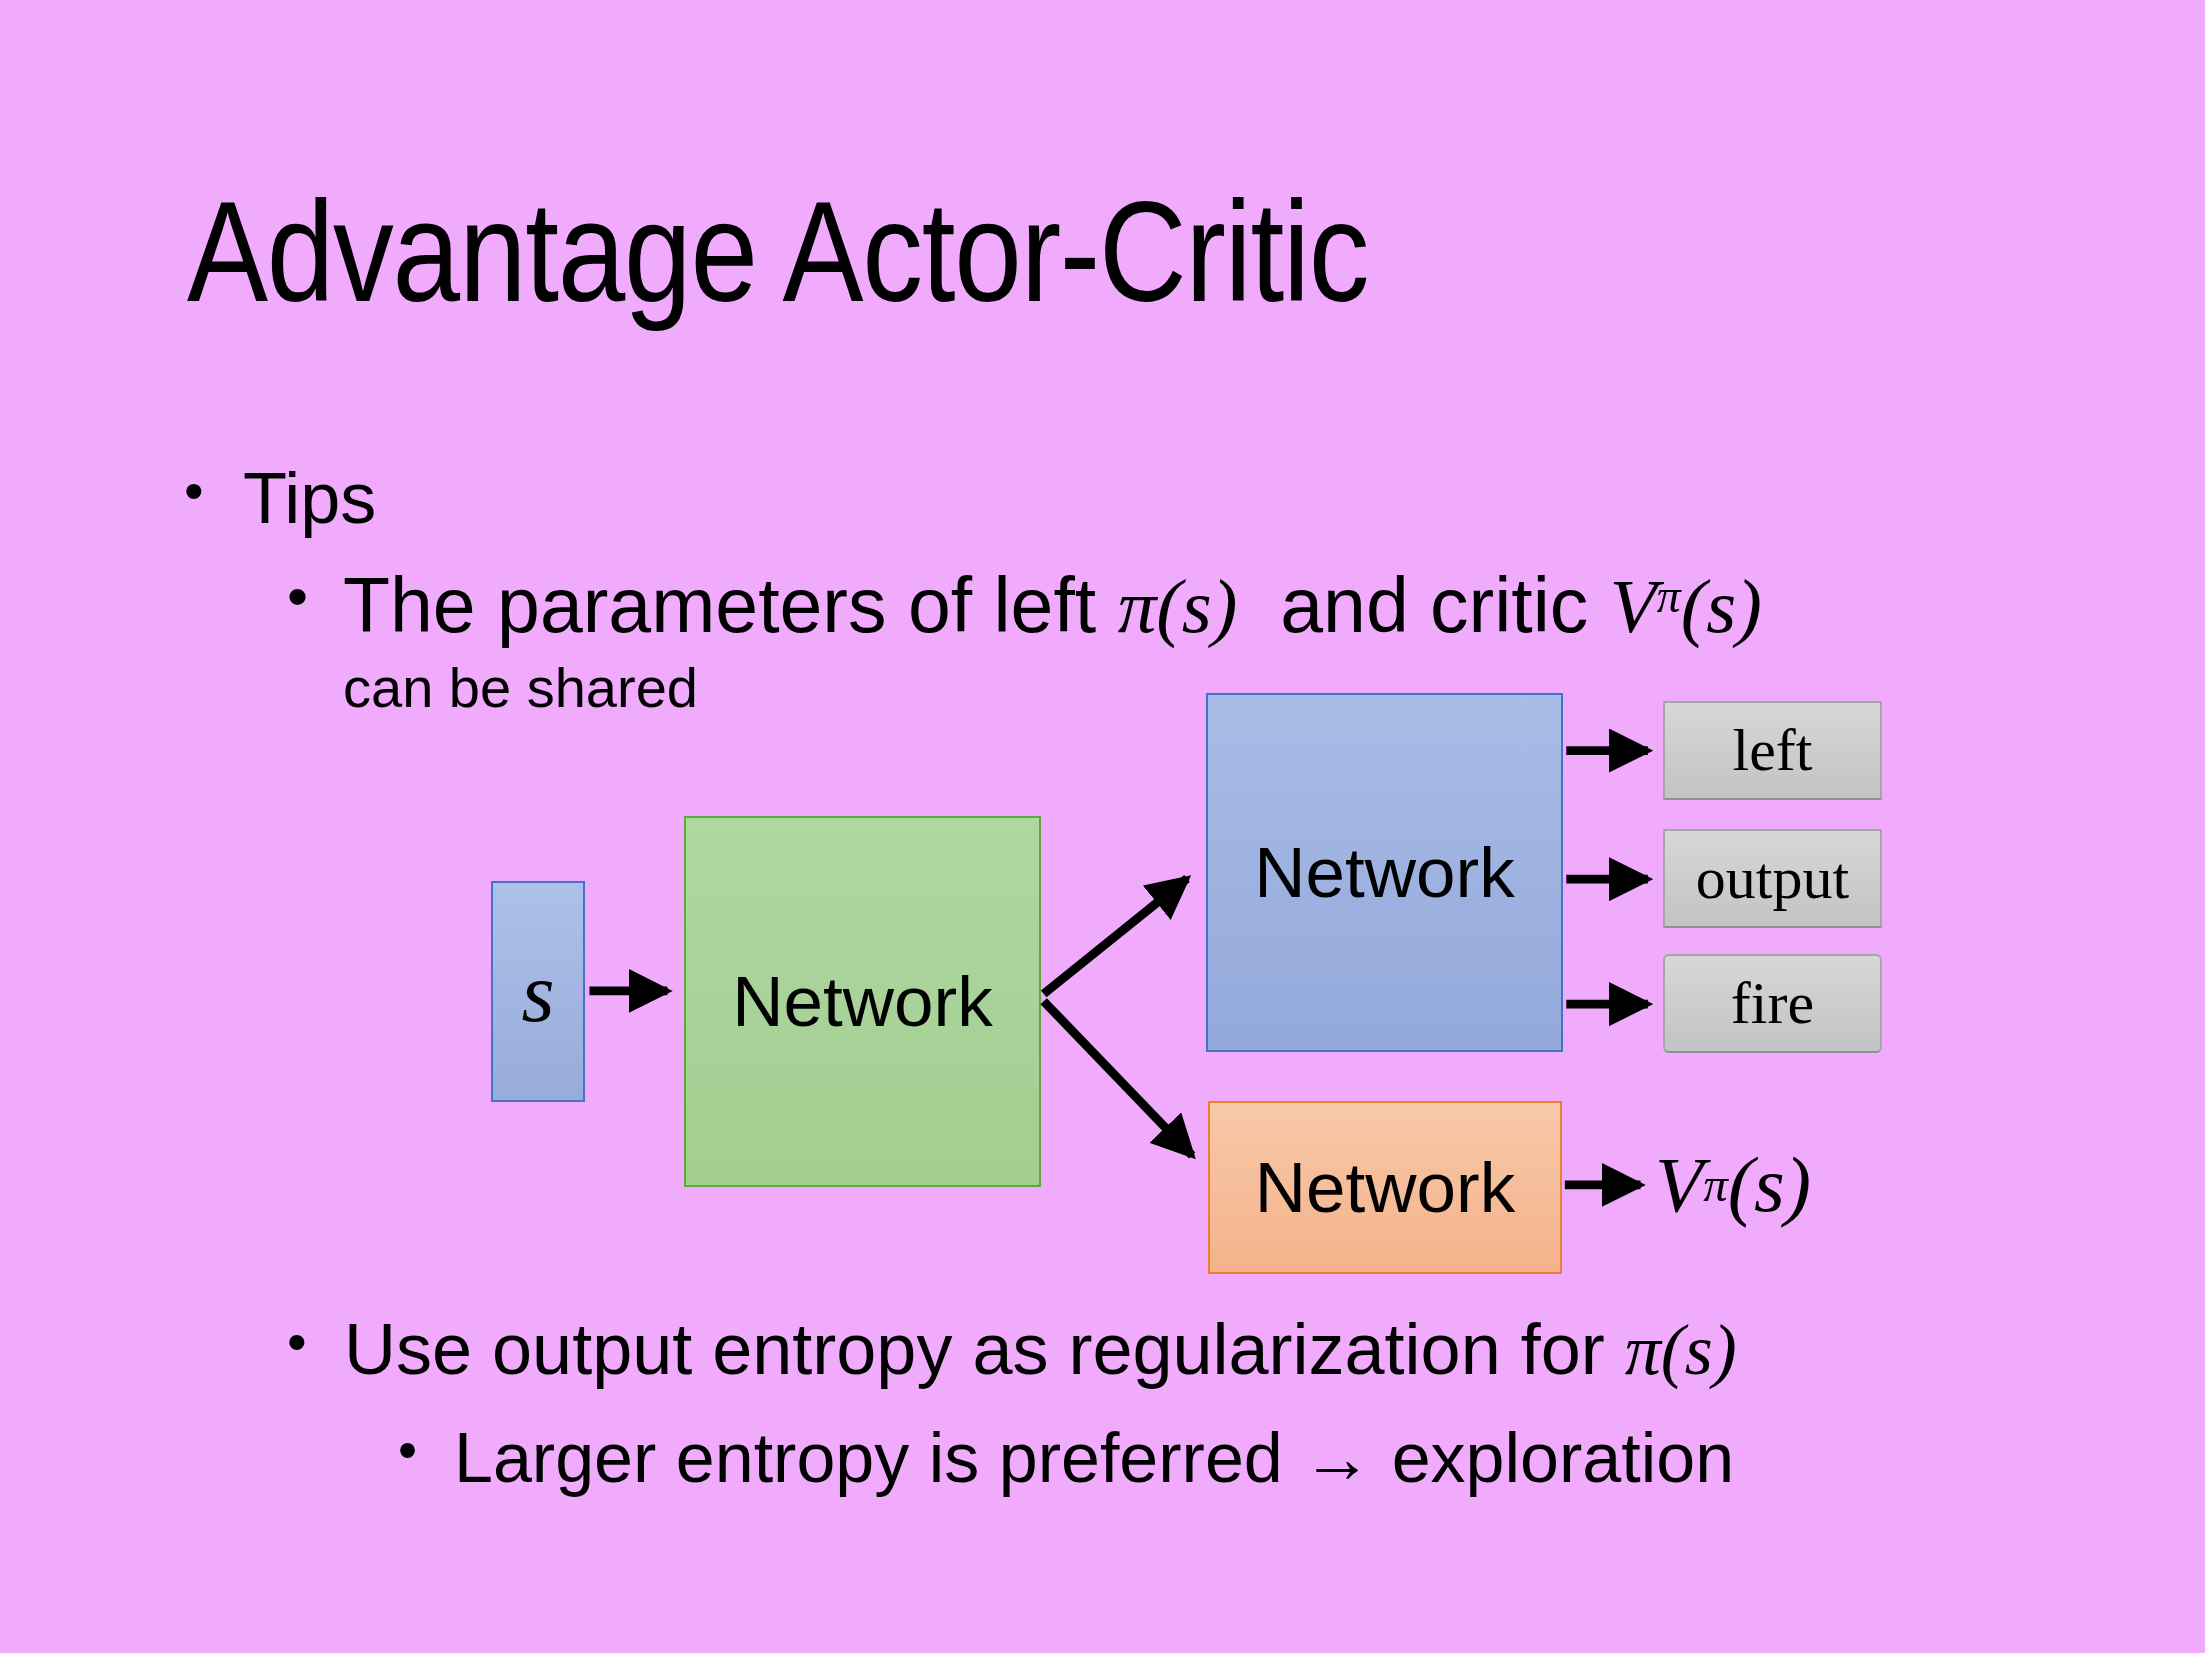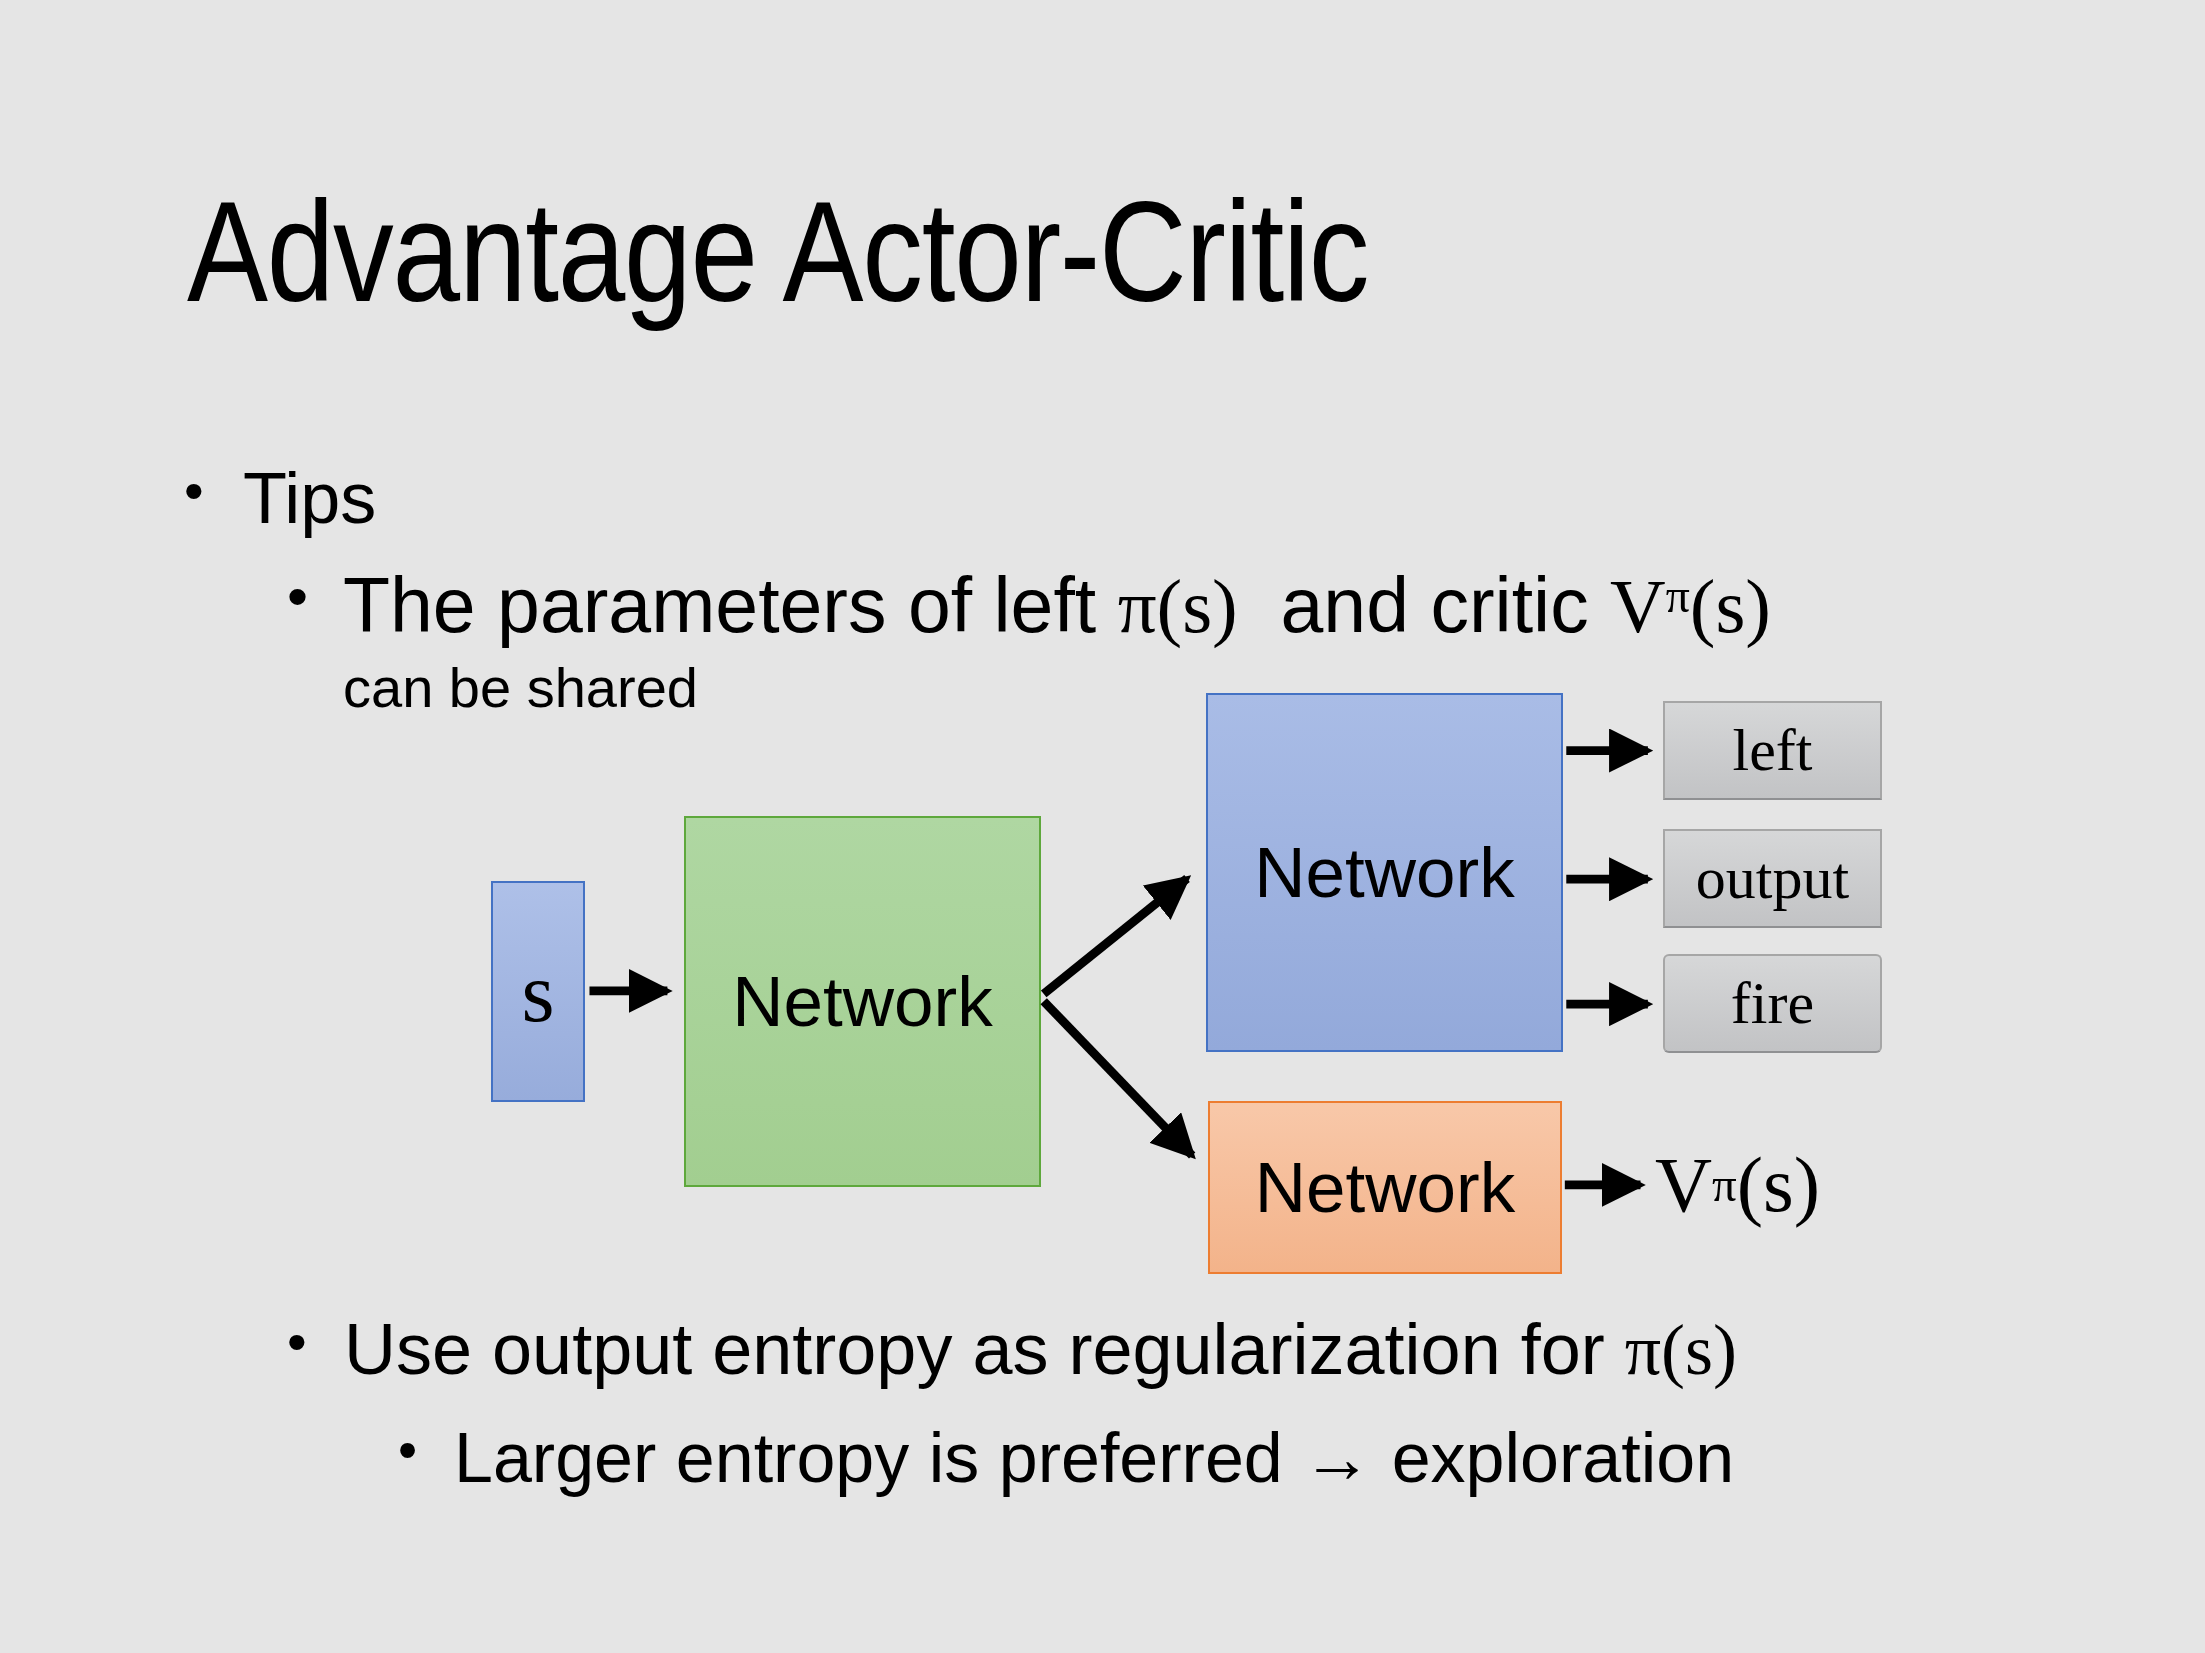--- a/index.html
+++ b/index.html
@@ -4,21 +4,21 @@
 <style>
   html, body {
     margin: 0;
     padding: 0;
     background: #ffffff;
   }
   .slide {
     position: relative;
     width: 2205px;
     height: 1654px;
-    background: #e5e5e5;
+    background: #f0abfc;
     overflow: hidden;
     font-family: "Liberation Sans", sans-serif;
     color: var(--text, #000000);
   }
   .title {
     position: absolute;
     left: 187px;
     top: 173px;
     font-size: 143px;
     line-height: 1.1;
@@ -33,20 +33,21 @@
     white-space: nowrap;
     line-height: 1.2;
   }
   .dot {
     position: absolute;
     top: 0.04em;
     font-size: 0.78em;
   }
   .mi {
     font-family: "Liberation Serif", serif;
+    font-style: italic;
   }
   .sup {
     font-size: 0.62em;
     vertical-align: 0.42em;
   }
   
   .box {
     position: absolute;
     box-sizing: border-box;
     display: flex;

